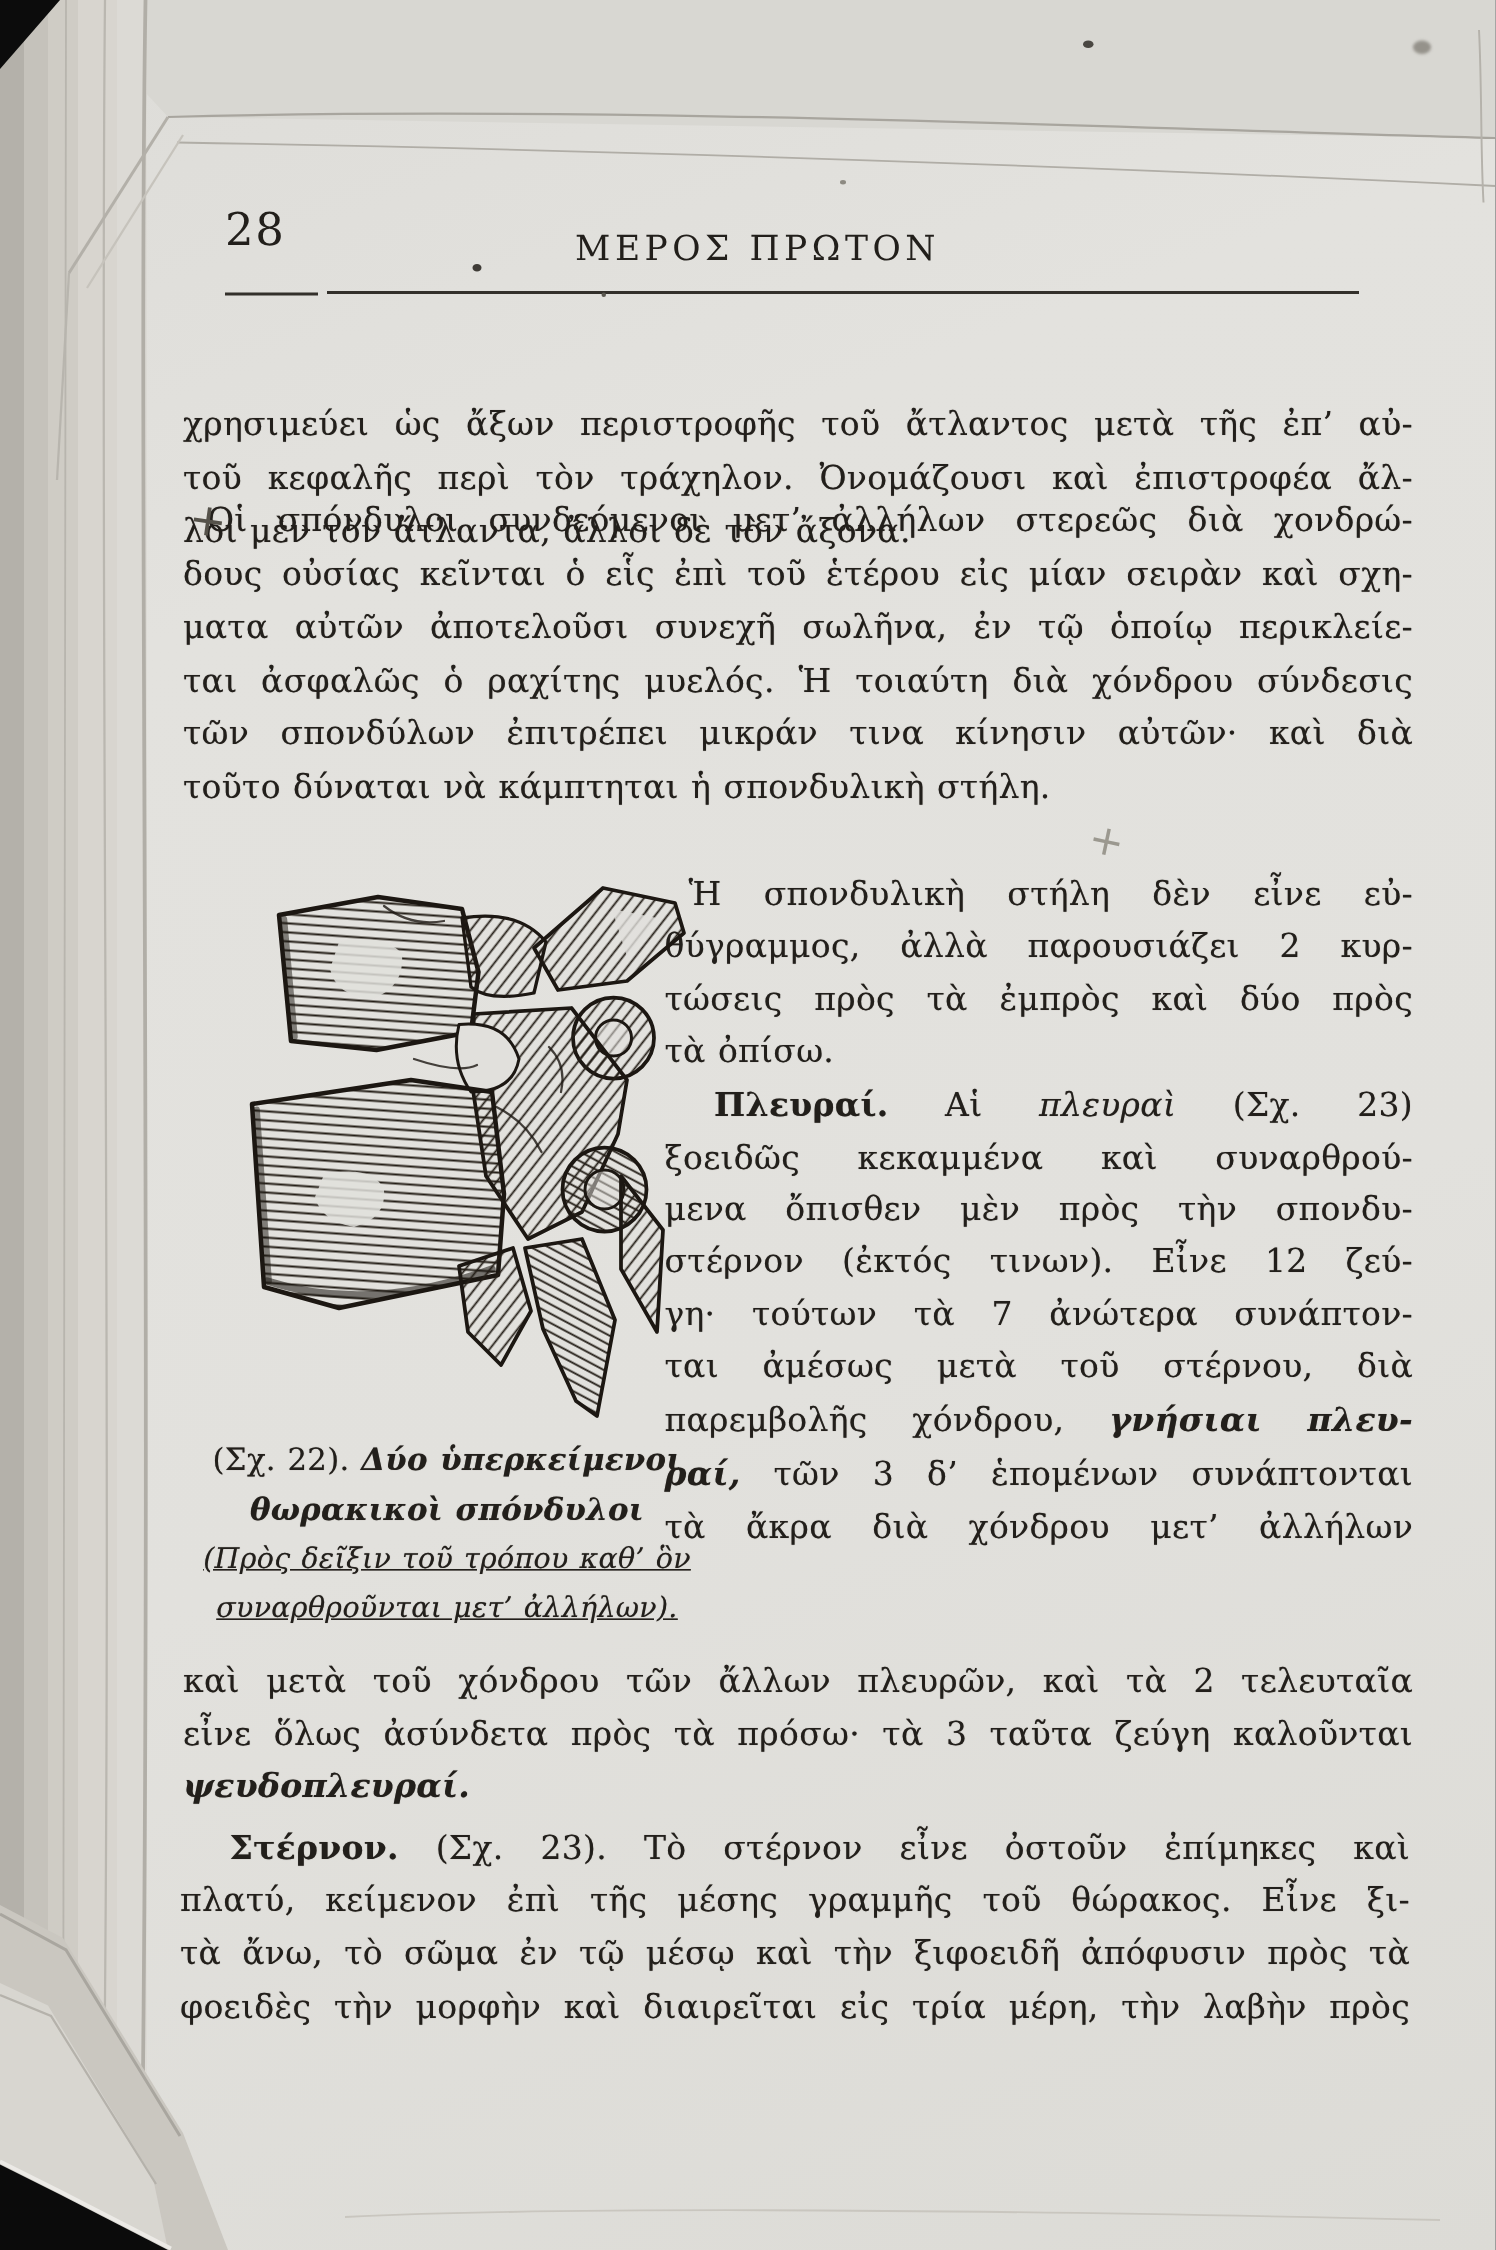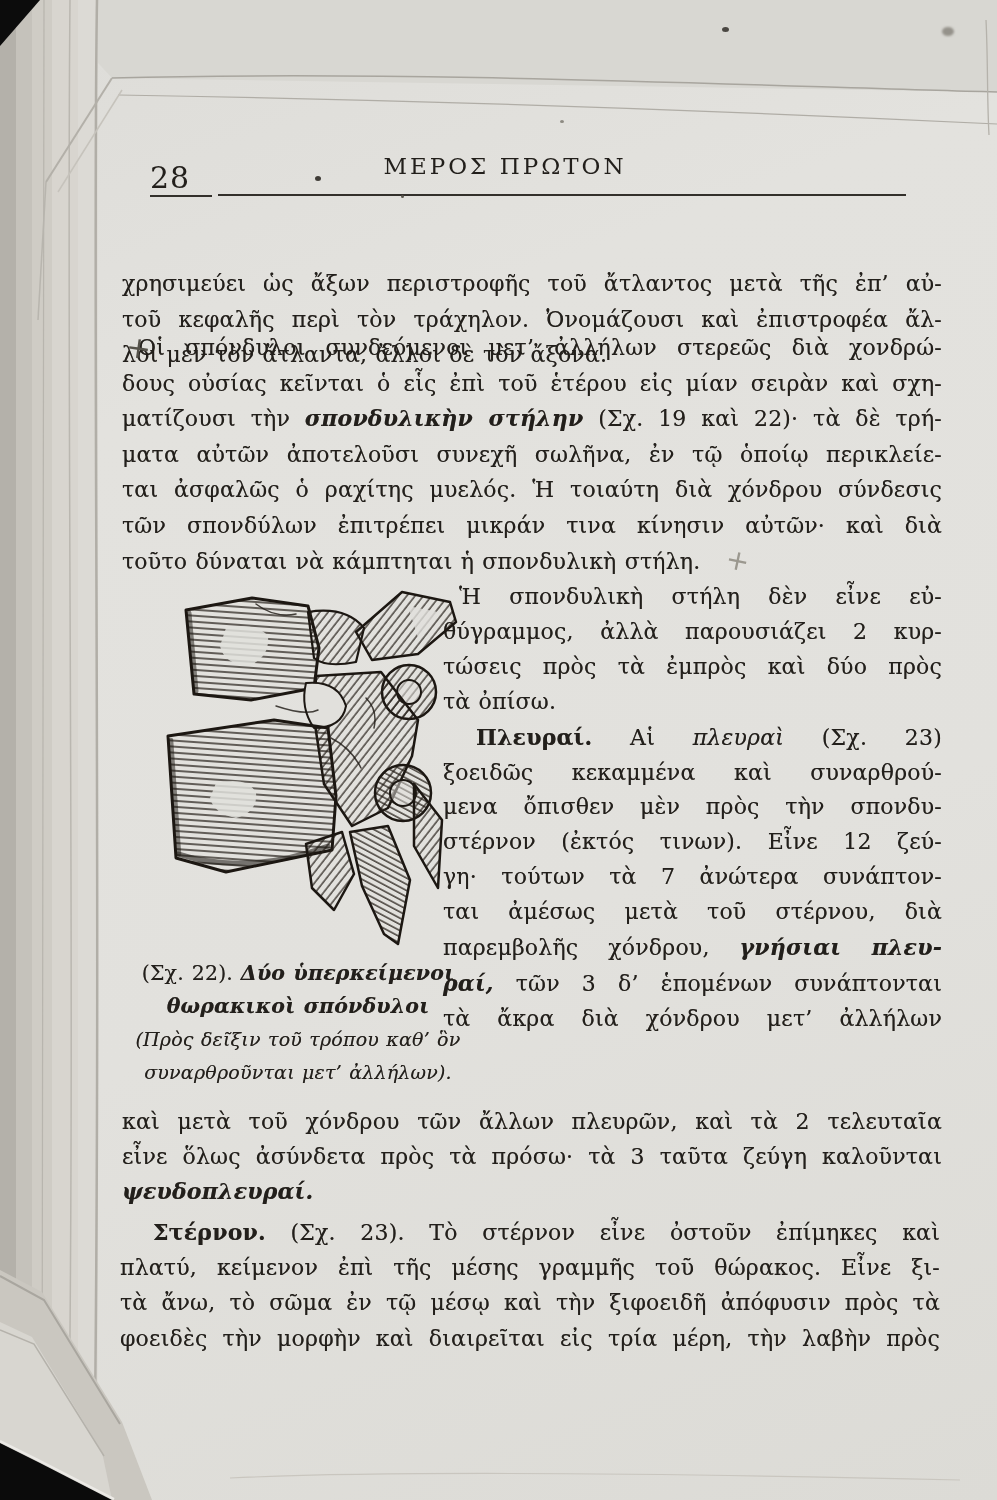--- a/index.html
+++ b/index.html
@@ -5,40 +5,40 @@
   html,body{margin:0;padding:0;background:#888;}
   .scan{
     position:relative; width:997px; height:1500px; overflow:hidden;
     background:linear-gradient(160deg,#dddcd8 0%,#e3e2de 25%,#e2e1dd 60%,#dcdbd6 100%);
     font-family:"DejaVu Serif","Liberation Serif",serif;
     color:#221f1b;
   }
   .edge-art{position:absolute;inset:0;z-index:1;pointer-events:none;}
   .layer{position:absolute;z-index:2;}
   
-  .pgnum{position:absolute;left:150px;top:160px;font-size:30px;letter-spacing:1px;}
+  .pgnum{position:absolute;left:150px;top:136px;font-size:30px;letter-spacing:1px;}
   .ptitle{position:absolute;left:0;top:153px;width:1010px;text-align:center;font-size:23px;letter-spacing:3px;}
   .rule{position:absolute;background:#33302b;height:2px;}
   .rule-a{left:150px;top:195px;width:62px;}
   .rule-b{left:218px;top:194px;width:688px;}
   
   .tb{position:absolute;font-size:22px;letter-spacing:.2px;word-spacing:1px;
       text-shadow:0 0 .5px rgba(34,28,20,.55);}
   .para1{left:122px;top:222px;width:820px;line-height:35.6px;margin-top:44px;}
   .para2{left:122px;top:330px;width:820px;line-height:35.6px;}
   .rightcol{left:443px;top:580px;width:499px;line-height:34.9px;}
   .fullcont{left:122px;top:1104px;width:820px;line-height:35.2px;}
   .sternon{left:120px;top:1215px;width:820px;line-height:35.2px;}
   .caption{left:124px;top:957px;width:348px;line-height:33px;font-size:20.5px;}
   .tline{text-align:justify;text-align-last:justify;}
   .tline.l{text-align:left;text-align-last:left;}
   .tline.c{text-align:center;text-align-last:center;}
   .tline.ind{text-indent:16px;}
   .tline.ind2{text-indent:33px;}
-  .tline.sm{font-size:19px;}
+  .tline.sm{font-size:19px;text-decoration:underline;}
   .seg-p{font-style:normal;font-weight:normal;}
   .seg-b{font-weight:bold;}
   .seg-i{font-style:italic;}
   .seg-bi{font-style:italic;font-weight:bold;}
   
   .fig{position:absolute;left:156px;top:588px;width:315px;height:366px;margin:0;z-index:2;}
   
   .pencil{position:absolute;z-index:3;font-family:"DejaVu Sans",sans-serif;pointer-events:none;}
   .pencil1{left:126px;top:330px;font-size:30px;color:#55524a;transform:rotate(8deg);text-shadow:none;}
   .pencil2{left:726px;top:544px;font-size:28px;color:#9b988f;transform:rotate(12deg);text-shadow:none;}
@@ -98,21 +98,20 @@
   <div class="rule rule-b layer"></div>
 
   <div class="tb para1 layer">
       <div class="tline j"><span class="seg-p">χρησιμεύει ὡς ἄξων περιστροφῆς τοῦ ἄτλαντος μετὰ τῆς ἐπ’ αὐ-</span></div>
       <div class="tline j"><span class="seg-p">τοῦ κεφαλῆς περὶ τὸν τράχηλον. Ὀνομάζουσι καὶ ἐπιστροφέα ἄλ-</span></div>
       <div class="tline l"><span class="seg-p">λοι μὲν τὸν ἄτλαντα, ἄλλοι δὲ τὸν ἄξονα.</span></div>
     </div>
   <div class="tb para2 layer">
       <div class="tline j ind"><span class="seg-p">Οἱ σπόνδυλοι συνδεόμενοι μετ’ ἀλλήλων στερεῶς διὰ χονδρώ-</span></div>
       <div class="tline j"><span class="seg-p">δους οὐσίας κεῖνται ὁ εἷς ἐπὶ τοῦ ἑτέρου εἰς μίαν σειρὰν καὶ σχη-</span></div>
-      <div class="tline j"><span class="seg-p">ματίζουσι τὴν </span><span class="seg-bi">σπονδυλικὴν στήλην</span><span class="seg-p"> (Σχ. 19 καὶ 22)· τὰ δὲ τρή-</span></div>
       <div class="tline j"><span class="seg-p">ματα αὐτῶν ἀποτελοῦσι συνεχῆ σωλῆνα, ἐν τῷ ὁποίῳ περικλείε-</span></div>
       <div class="tline j"><span class="seg-p">ται ἀσφαλῶς ὁ ραχίτης μυελός. Ἡ τοιαύτη διὰ χόνδρου σύνδεσις</span></div>
       <div class="tline j"><span class="seg-p">τῶν σπονδύλων ἐπιτρέπει μικράν τινα κίνησιν αὐτῶν· καὶ διὰ</span></div>
       <div class="tline l"><span class="seg-p">τοῦτο δύναται νὰ κάμπτηται ἡ σπονδυλικὴ στήλη.</span></div>
     </div>
   <div class="tb rightcol layer">
       <div class="tline j ind"><span class="seg-p">Ἡ σπονδυλικὴ στήλη δὲν εἶνε εὐ-</span></div>
       <div class="tline j"><span class="seg-p">θύγραμμος, ἀλλὰ παρουσιάζει 2 κυρ-</span></div>
       <div class="tline j"><span class="seg-p">τώσεις πρὸς τὰ ἐμπρὸς καὶ δύο πρὸς</span></div>
       <div class="tline l"><span class="seg-p">τὰ ὀπίσω.</span></div>

